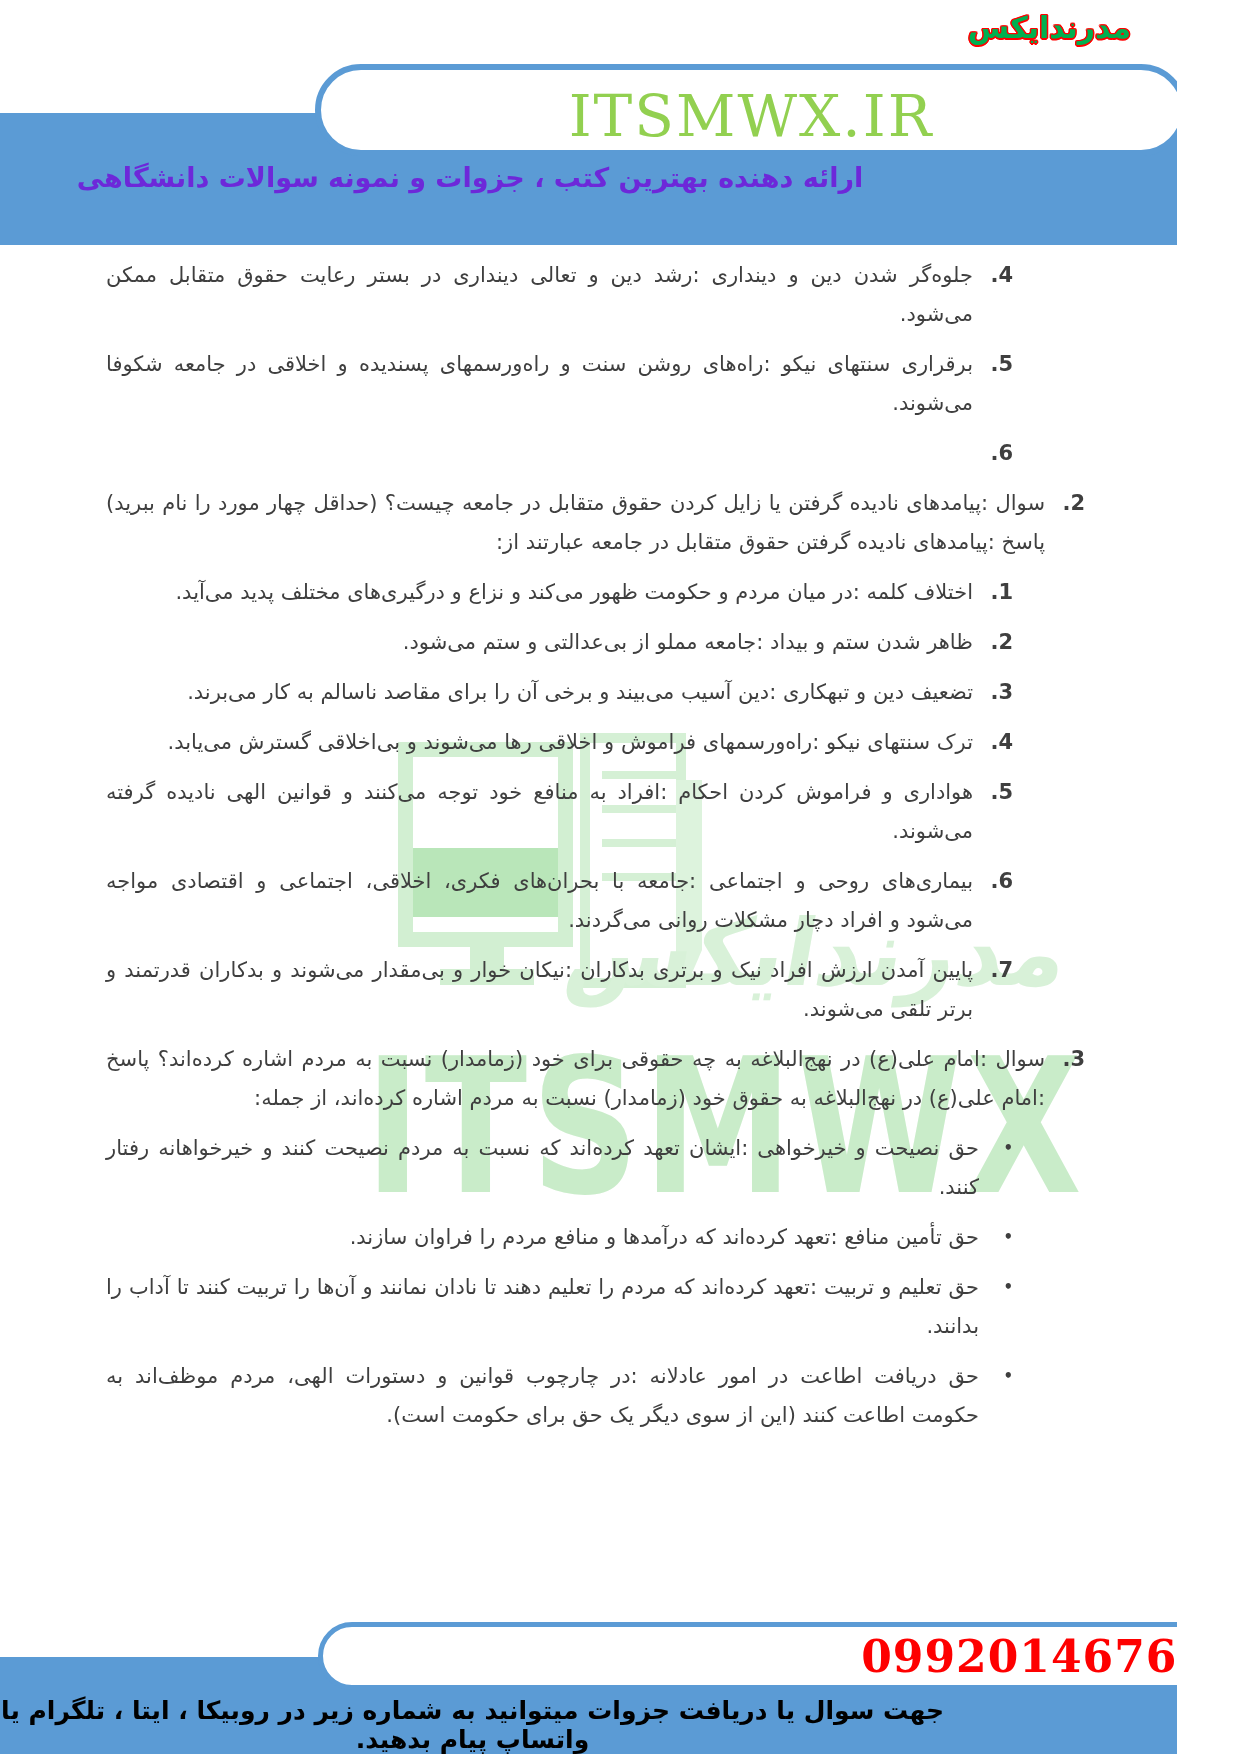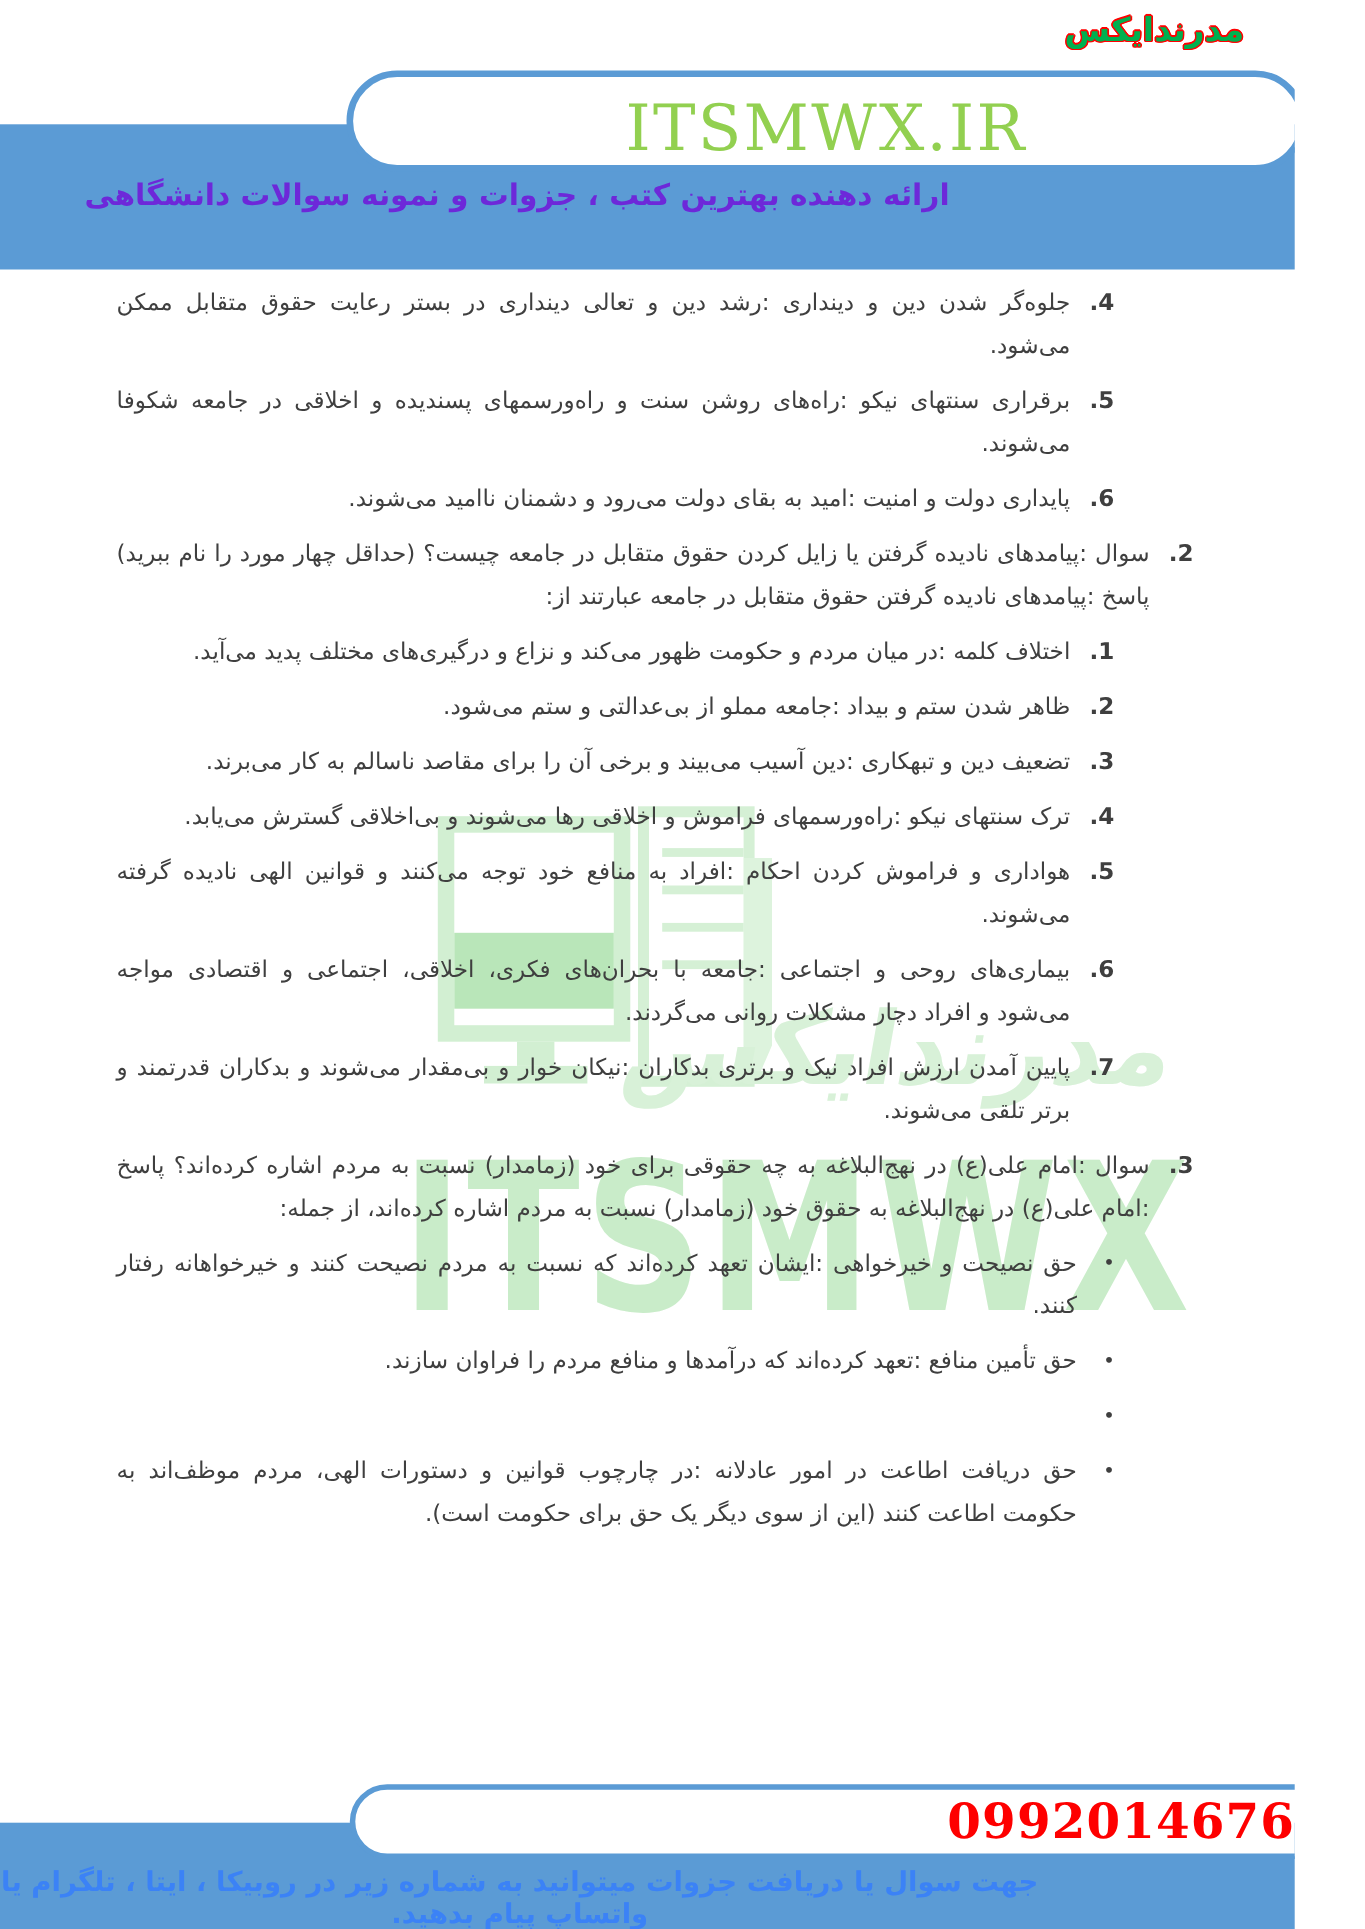--- a/index.html
+++ b/index.html
@@ -61,21 +61,21 @@
   
   .band-bottom{position:absolute;left:0;top:1657px;width:1241px;height:97px;background:#5b9bd5;z-index:1;}
   .phone-box{
     position:absolute;left:318px;top:1622px;width:886px;height:58px;z-index:3;
     background:#ffffff;border:5px solid #5b9bd5;border-radius:34px;
     display:flex;align-items:center;justify-content:flex-end;
   }
   .phone-number{font-family:"DejaVu Serif",serif;font-size:44px;font-weight:bold;color:#fe0000;letter-spacing:1px;}
   .footer-note{
     position:absolute;left:0;top:1696px;width:945px;z-index:4;
-    text-align:center;direction:rtl;color:#3b82f6;font-weight:bold;font-size:25px;
+    text-align:center;direction:rtl;color:#000000;font-weight:bold;font-size:25px;
   }
 </style>
 </head>
 <body>
 
 <div class="page">
 
   <div class="logo-top">مدرندایکس</div>
 
   <div class="band-top"></div>
@@ -104,21 +104,20 @@
       <div class="item lv-sub">
         <span class="marker">4.</span>
         <span class="text">جلوه‌گر شدن دین و دینداری :رشد دین و تعالی دینداری در بستر رعایت حقوق متقابل ممکن می‌شود.</span>
       </div>
       <div class="item lv-sub">
         <span class="marker">5.</span>
         <span class="text">برقراری سنتهای نیکو :راه‌های روشن سنت و راه‌ورسمهای پسندیده و اخلاقی در جامعه شکوفا می‌شوند.</span>
       </div>
       <div class="item lv-sub">
         <span class="marker">6.</span>
-        <span class="text">پایداری دولت و امنیت :امید به بقای دولت می‌رود و دشمنان ناامید می‌شوند.</span>
       </div>
       <div class="item lv-top">
         <span class="marker">2.</span>
         <span class="text">سوال :پیامدهای نادیده گرفتن یا زایل کردن حقوق متقابل در جامعه چیست؟ (حداقل چهار مورد را نام ببرید) پاسخ :پیامدهای نادیده گرفتن حقوق متقابل در جامعه عبارتند از:</span>
       </div>
       <div class="item lv-sub">
         <span class="marker">1.</span>
         <span class="text">اختلاف کلمه :در میان مردم و حکومت ظهور می‌کند و نزاع و درگیری‌های مختلف پدید می‌آید.</span>
       </div>
       <div class="item lv-sub">
@@ -152,20 +151,21 @@
       <div class="item lv-bullet">
         <span class="marker">•</span>
         <span class="text">حق نصیحت و خیرخواهی :ایشان تعهد کرده‌اند که نسبت به مردم نصیحت کنند و خیرخواهانه رفتار کنند.</span>
       </div>
       <div class="item lv-bullet">
         <span class="marker">•</span>
         <span class="text">حق تأمین منافع :تعهد کرده‌اند که درآمدها و منافع مردم را فراوان سازند.</span>
       </div>
       <div class="item lv-bullet">
         <span class="marker">•</span>
+        <span class="text">حق تعلیم و تربیت :تعهد کرده‌اند که مردم را تعلیم دهند تا نادان نمانند و آن‌ها را تربیت کنند تا آداب را بدانند.</span>
       </div>
       <div class="item lv-bullet">
         <span class="marker">•</span>
         <span class="text">حق دریافت اطاعت در امور عادلانه :در چارچوب قوانین و دستورات الهی، مردم موظف‌اند به حکومت اطاعت کنند (این از سوی دیگر یک حق برای حکومت است).</span>
       </div>
     </div>
 
   <div class="band-bottom"></div>
   <div class="phone-box">
     <span class="phone-number">09920146763</span>

